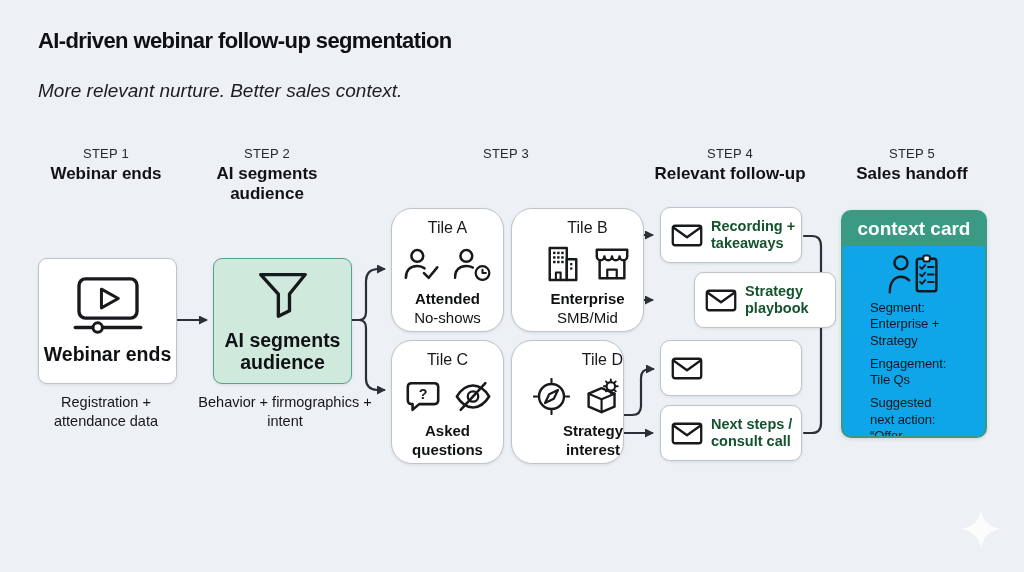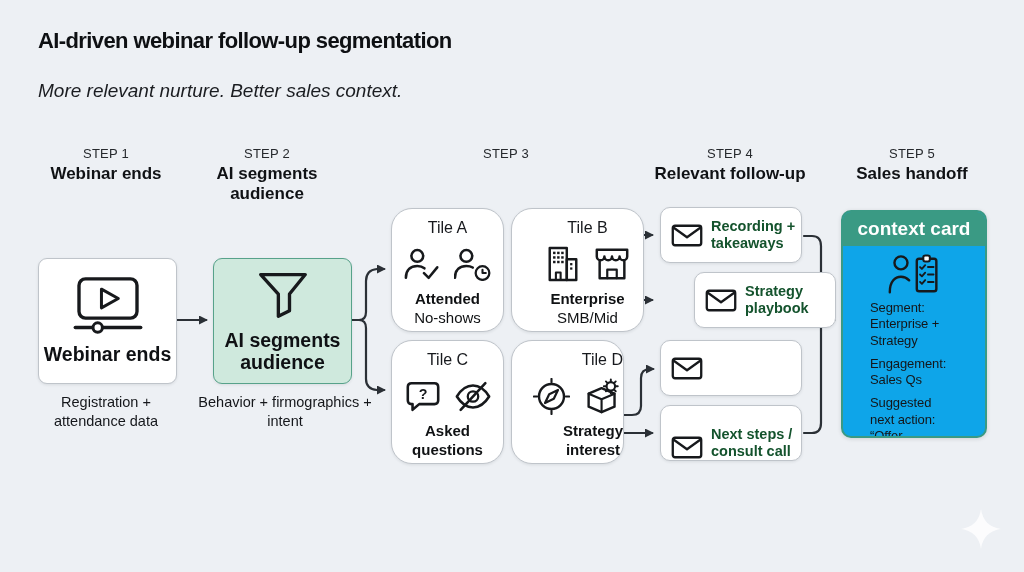--- a/index.html
+++ b/index.html
@@ -244,21 +244,21 @@
     <div class="flabel">Strategy playbook</div>
   </div>
   <div class="abs card fcard" style="left:660px;top:340px;">
     <span>
       <svg width="32" height="25" viewBox="0 0 36 28" fill="none" stroke="#17191c" stroke-width="2.6" stroke-linejoin="round" stroke-linecap="round">
         <rect x="2" y="3" width="32" height="22" rx="2.5"></rect>
         <path d="M3.5 5.5 L18 16 L32.5 5.5"></path>
       </svg>
     </span>
   </div>
-  <div class="abs card fcard" style="left:660px;top:405px;align-items:flex-end;">
+  <div class="abs card fcard" style="left:660px;top:405px;">
     <span>
       <svg width="32" height="25" viewBox="0 0 36 28" fill="none" stroke="#17191c" stroke-width="2.6" stroke-linejoin="round" stroke-linecap="round">
         <rect x="2" y="3" width="32" height="22" rx="2.5"></rect>
         <path d="M3.5 5.5 L18 16 L32.5 5.5"></path>
       </svg>
     </span>
     <div class="flabel">Next steps / consult call</div>
   </div>
 
   <div class="abs ctx">
@@ -278,21 +278,21 @@
         </svg>
       </span>
     </div>
     <div class="ctx-fields">
       <div class="ctx-field">
         <div>Segment:</div>
         <div>Enterprise + Strategy</div>
       </div>
       <div class="ctx-field">
         <div>Engagement:</div>
-        <div>Sales Qs</div>
+        <div>Tile Qs</div>
       </div>
       <div class="ctx-field">
         <div>Suggested next action:</div>
         <div>“Offer assessment / discovery”</div>
       </div>
     </div>
   </div>
 
   <span class="abs" style="left:960px;top:508px;">
     <svg width="42" height="42" viewBox="0 0 40 40">

